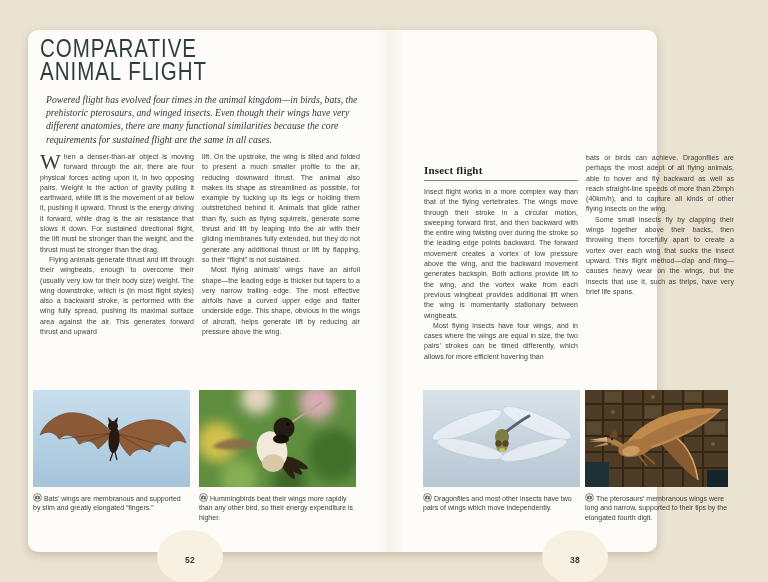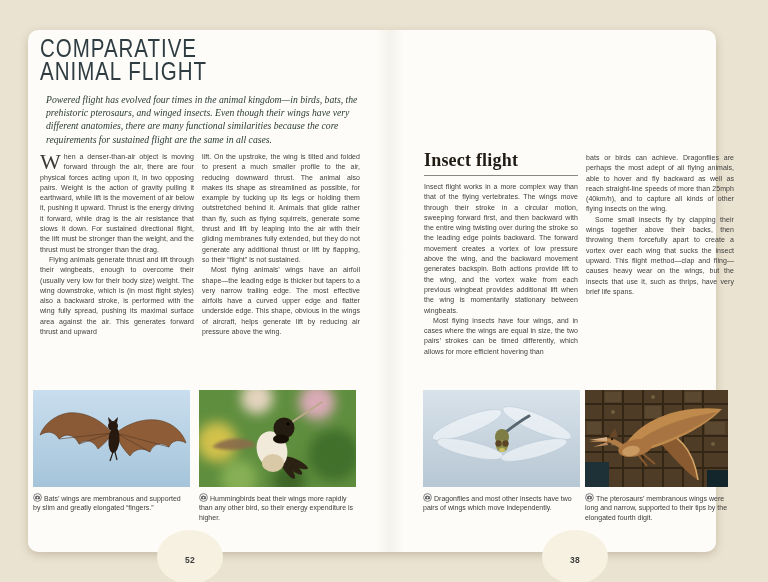--- a/index.html
+++ b/index.html
@@ -1,38 +1,38 @@
 <!DOCTYPE html>
 <html><head>
 <meta charset="utf-8">
 <style>
   html,body{margin:0;padding:0;background:#EAE3D1;}
   .canvas{position:relative;width:768px;height:582px;background:#EAE3D1;overflow:hidden;
           font-family:"Liberation Sans","DejaVu Sans",sans-serif;}
-  .page{position:absolute;left:28px;top:30px;width:688px;height:522px;background:#FDFCF8;
+  .page{position:absolute;left:28px;top:30px;width:629px;height:522px;background:#FDFCF8;
         border-radius:10px;box-shadow:0 3px 8px rgba(110,90,60,.28);z-index:1;}
   .gutter{position:absolute;left:348px;top:0;width:28px;height:100%;
           background:linear-gradient(90deg,rgba(0,0,0,0) 0%,rgba(100,85,60,.06) 50%,rgba(0,0,0,0) 100%);}
   .title-block{position:absolute;left:12px;top:7px;}
   .title-line{font-size:25px;line-height:23px;letter-spacing:1.2px;color:#2F3D43;font-weight:400;
               white-space:nowrap;transform:scaleX(.82);transform-origin:left top;}
   .intro{position:absolute;left:12px;top:57px;width:324px;margin:6px;
          font-family:"Liberation Serif","DejaVu Serif",serif;font-style:italic;
          font-size:9.7px;line-height:13.2px;color:#2B3B37;}
   .col{position:absolute;overflow:hidden;}
   .col-l1{left:12px;top:122px;width:154px;height:236px;}
   .col-l2{left:174px;top:122px;width:158px;height:236px;}
   .col-r1{left:396px;top:119px;width:154px;height:239px;}
   .col-r2{left:558px;top:123px;width:148px;height:235px;}
   .body-p{margin:0;font-size:7px;line-height:10.3px;text-align:justify;color:#3D3D3D;letter-spacing:.05px;}
   .indent{text-indent:9px;}
   .dropcap{float:left;font-family:"Liberation Serif","DejaVu Serif",serif;font-style:normal;
            font-size:22px;line-height:18px;margin:1px 3px 0 0;color:#3A3A3A;}
-  .section-heading{margin:1px 0 4px 0;font-family:"Liberation Serif","DejaVu Serif",serif;
-                   font-size:18px;font-weight:700;color:#201B15;letter-spacing:.2px;}
+  .section-heading{margin:15px 0 4px 0;font-family:"Liberation Serif","DejaVu Serif",serif;
+                   font-size:11px;font-weight:700;color:#201B15;letter-spacing:.2px;}
   .heading-rule{height:1px;background:#8A8680;margin:0 0 6px 0;}
   .fig{position:absolute;top:360px;margin:0;}
   .fig1{left:5px;width:157px;}  .fig2{left:171px;width:157px;}
   .fig3{left:395px;width:157px;}.fig4{left:557px;width:143px;}
   .photo{display:block;width:100%;height:97px;}
   .caption{margin-top:6px;font-size:7px;line-height:9.6px;color:#3B3B3B;text-align:left;}
   .cap-icon svg{vertical-align:-1.5px;margin-right:2px;}
   .tab{position:absolute;width:66px;height:54px;border-radius:50%;background:#F7F1E2;
        top:530px;text-align:center;z-index:2;}
   .tab-left{left:157px;} .tab-right{left:542px;}

